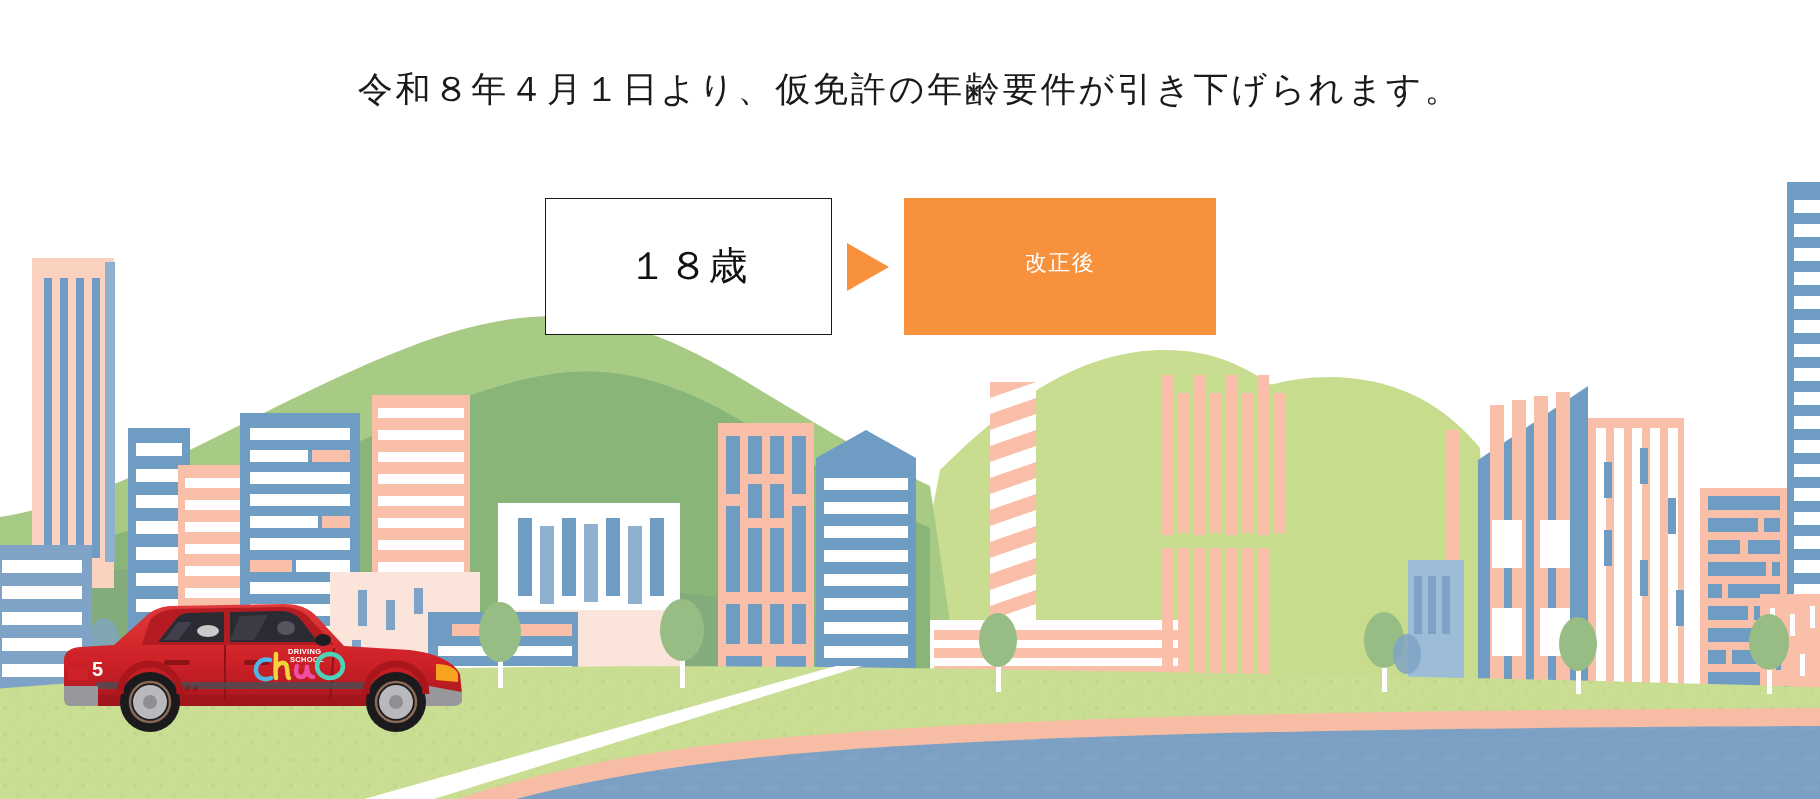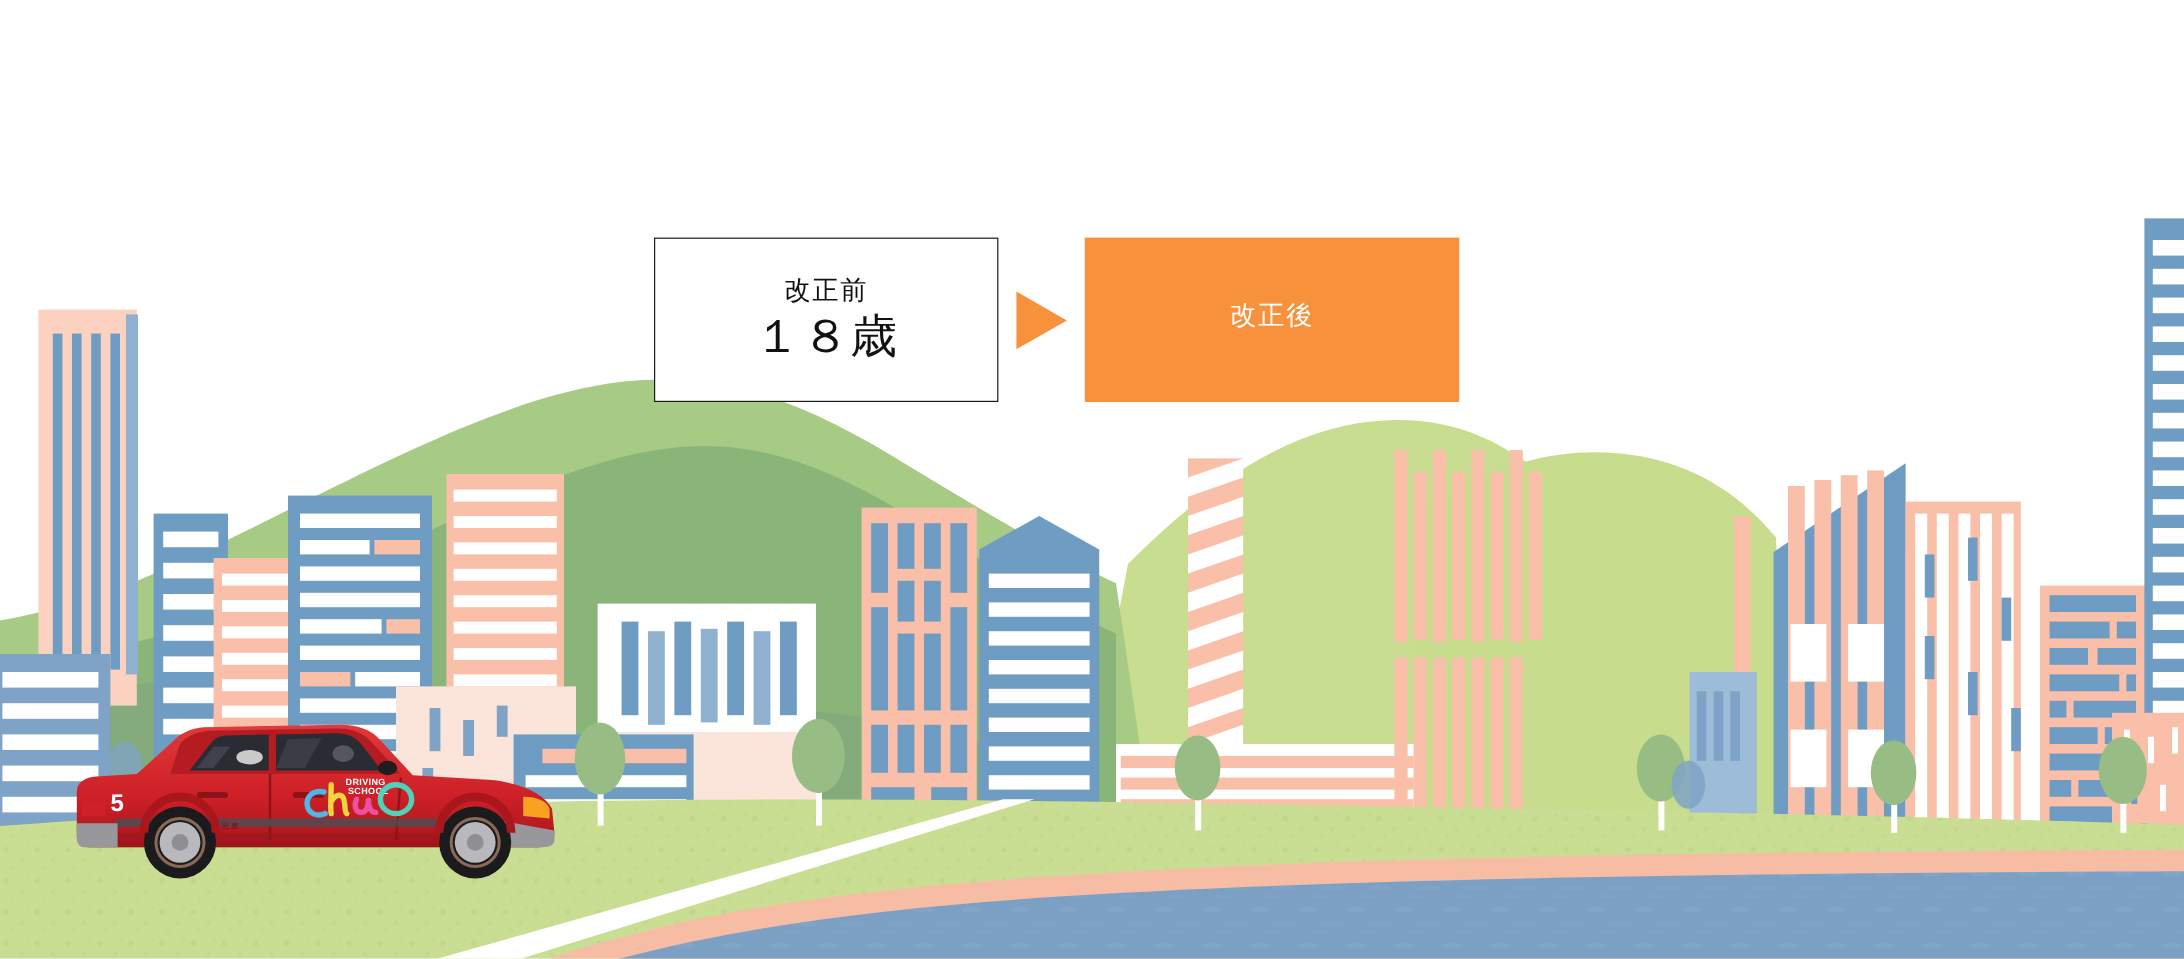--- a/index.html
+++ b/index.html
@@ -504,25 +504,25 @@
         <circle cx="92" cy="104" r="17" fill="#b9b9bd"></circle>
         <circle cx="92" cy="104" r="7" fill="#8e8e93"></circle>
         <circle cx="92" cy="104" r="20" fill="none" stroke="#8a6a56" stroke-width="2.5"></circle>
       </g>
 
       <path d="M62 96 A30 30 0 0 1 122 96" fill="none" stroke="#a9161c" stroke-width="7"></path>
       <path d="M308 96 A30 30 0 0 1 368 96" fill="none" stroke="#a9161c" stroke-width="7"></path>
     </svg>
   </div>
 
+  <div class="headline">令和８年４月１日より、仮免許の年齢要件が引き下げられます。</div>
 
   <div class="compare-row">
 
     <div class="box box-before">
-      <div class="box-label">改正前</div>
       <div class="box-value">１８歳</div>
     </div>
 
     <div class="arrow">
       <svg width="46" height="52" viewBox="0 0 46 52" xmlns="http://www.w3.org/2000/svg">
         <polygon points="2,2 44,26 2,50" fill="#f7913c"></polygon>
       </svg>
     </div>
 
     <div class="box box-after">

